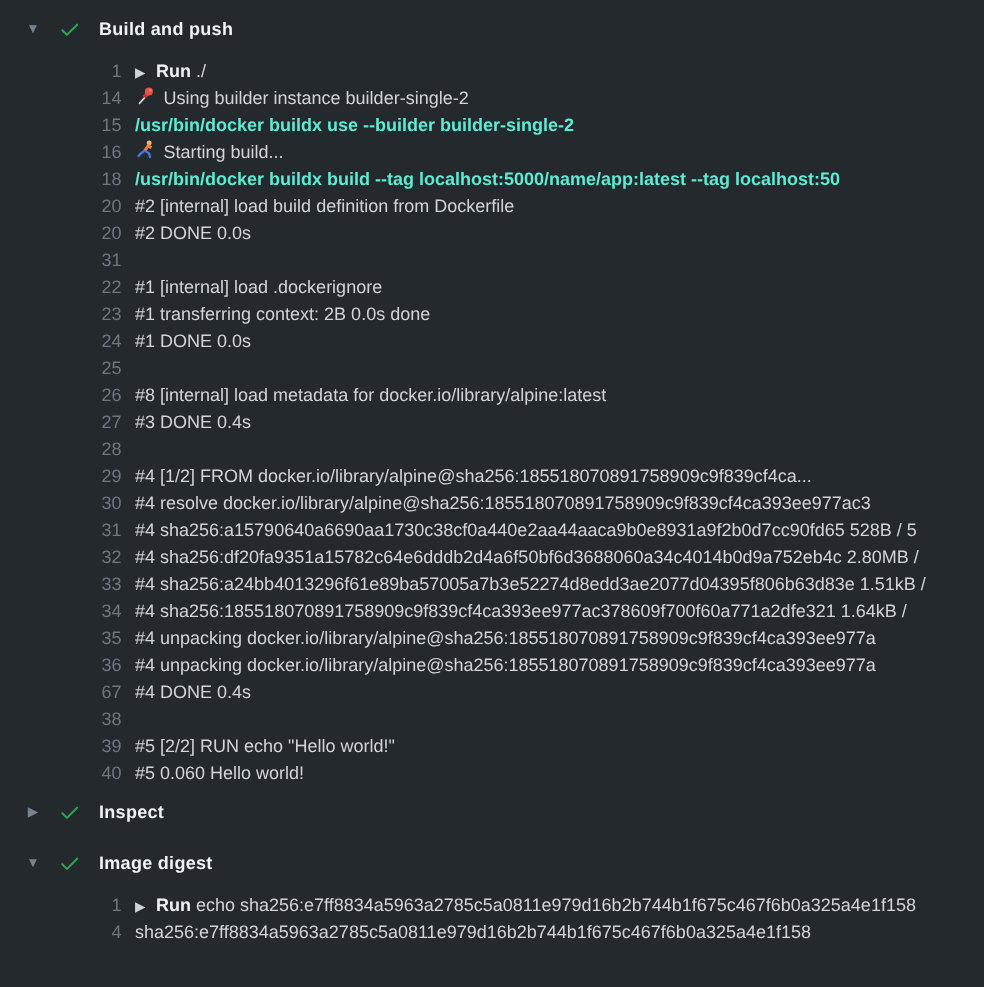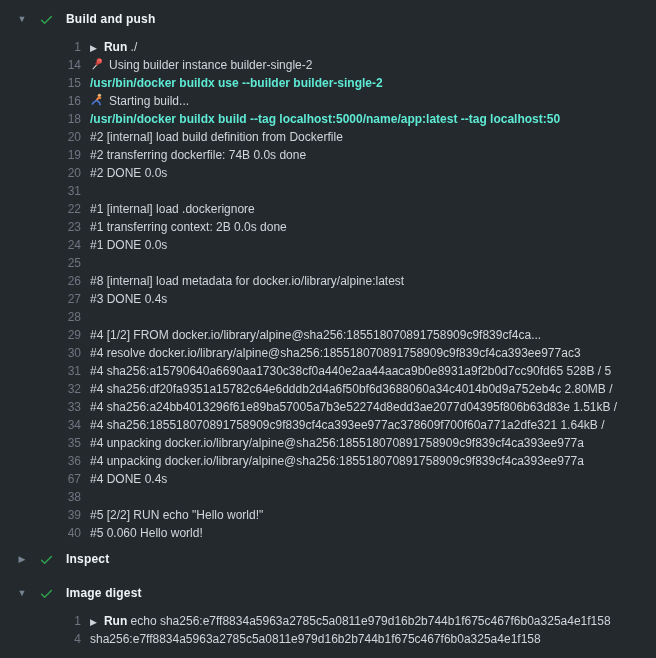--- a/index.html
+++ b/index.html
@@ -67,21 +67,20 @@
                 </svg></span>Using builder instance builder-single-2</span></div>
           <div class="row"><span class="ln">15</span><span class="lt"><span class="cmd">/usr/bin/docker buildx use --builder builder-single-2</span></span></div>
           <div class="row"><span class="ln">16</span><span class="lt"><span class="emoji-icon"><svg viewBox="0 0 16 16">
                   <circle cx="10.8" cy="2.7" r="1.9" fill="#eab676"></circle>
                   <path d="M12.6 6.2 10 4.9 7.4 8.6" stroke="#e8833a" stroke-width="2.4" fill="none"></path>
                   <path d="M7.6 8.4 10.8 10.8 11.6 14" stroke="#4878d8" stroke-width="1.8" fill="none"></path>
                   <path d="M7.4 8.6 4.6 10.4 2.2 13.2" stroke="#4878d8" stroke-width="1.8" fill="none"></path>
                 </svg></span>Starting build...</span></div>
           <div class="row"><span class="ln">18</span><span class="lt"><span class="cmd">/usr/bin/docker buildx build --tag localhost:5000/name/app:latest --tag localhost:50</span></span></div>
           <div class="row"><span class="ln">20</span><span class="lt">#2 [internal] load build definition from Dockerfile</span></div>
-          <div class="row"><span class="ln">19</span><span class="lt">#2 transferring dockerfile: 74B 0.0s done</span></div>
           <div class="row"><span class="ln">20</span><span class="lt">#2 DONE 0.0s</span></div>
           <div class="row"><span class="ln">31</span><span class="lt"></span></div>
           <div class="row"><span class="ln">22</span><span class="lt">#1 [internal] load .dockerignore</span></div>
           <div class="row"><span class="ln">23</span><span class="lt">#1 transferring context: 2B 0.0s done</span></div>
           <div class="row"><span class="ln">24</span><span class="lt">#1 DONE 0.0s</span></div>
           <div class="row"><span class="ln">25</span><span class="lt"></span></div>
           <div class="row"><span class="ln">26</span><span class="lt">#8 [internal] load metadata for docker.io/library/alpine:latest</span></div>
           <div class="row"><span class="ln">27</span><span class="lt">#3 DONE 0.4s</span></div>
           <div class="row"><span class="ln">28</span><span class="lt"></span></div>
           <div class="row"><span class="ln">29</span><span class="lt">#4 [1/2] FROM docker.io/library/alpine@sha256:185518070891758909c9f839cf4ca...</span></div>

